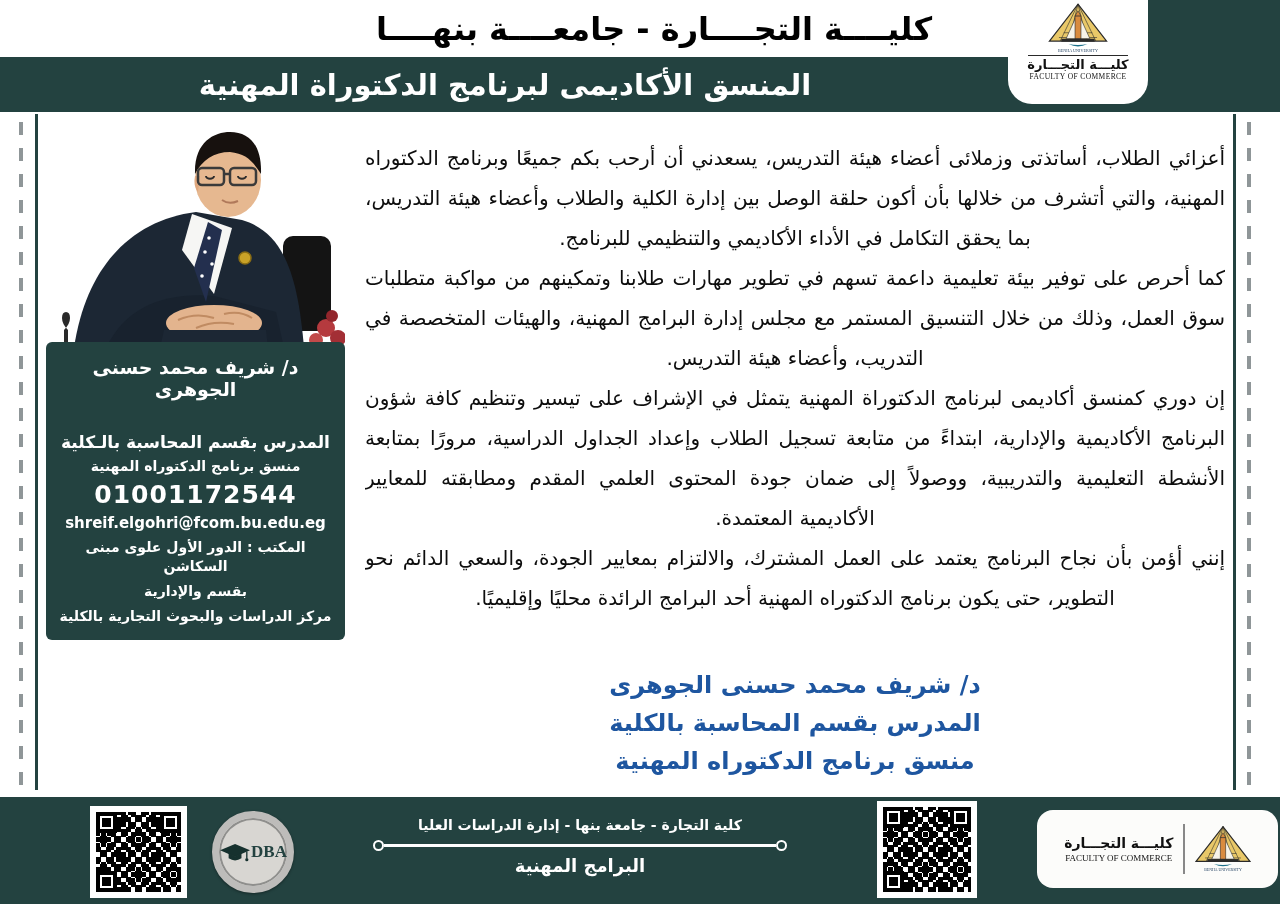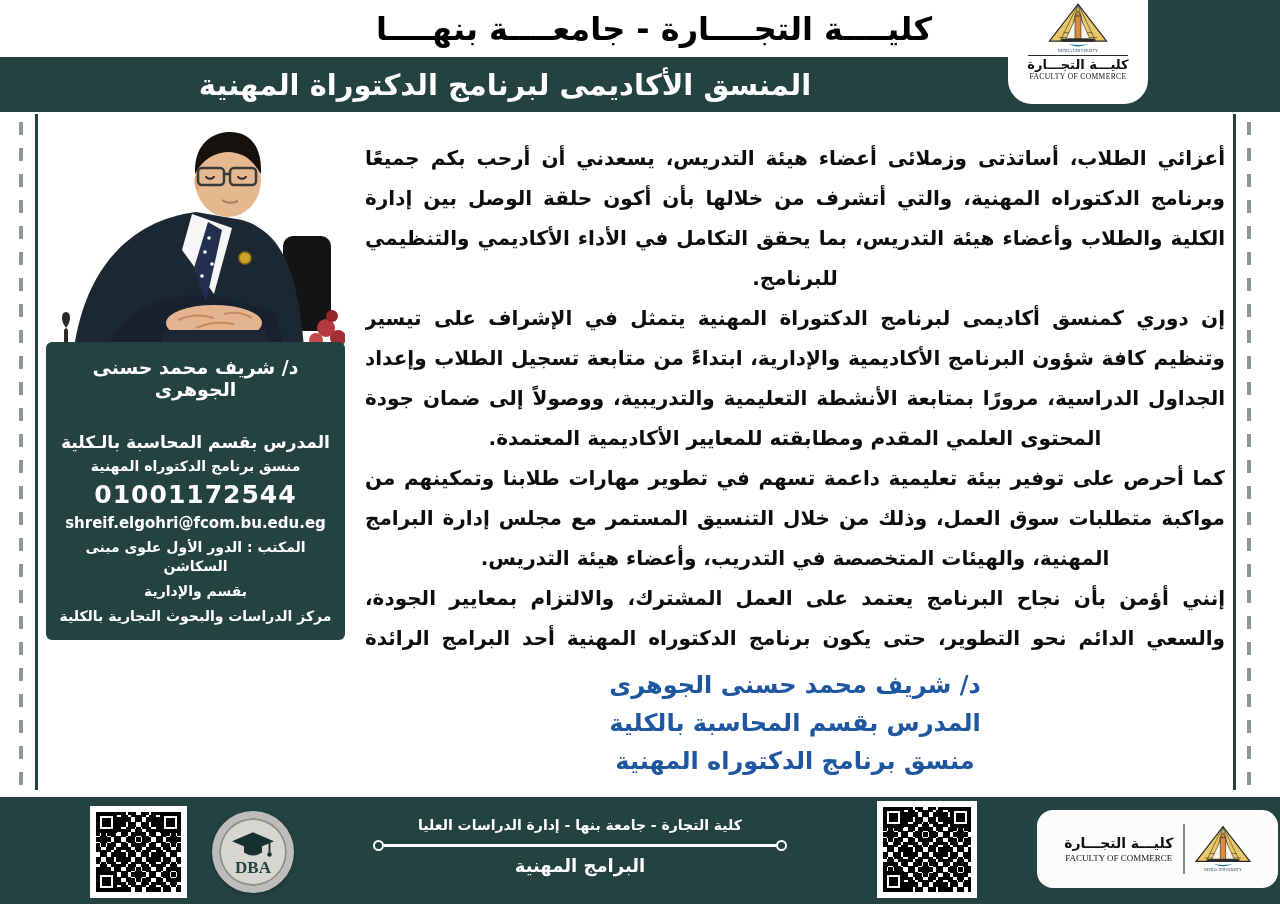--- a/index.html
+++ b/index.html
@@ -52,21 +52,21 @@
   }
   .card .name{font-size:19px;font-weight:bold;}
   .card .role{font-size:17px;font-weight:bold;margin-top:26px;}
   .card .pos{font-size:14px;font-weight:bold;}
   .card .phone{font-size:25px;font-weight:bold;direction:ltr;letter-spacing:1px;}
   .card .email{font-size:15px;direction:ltr;font-weight:bold;}
   .card .office{font-size:14px;font-weight:bold;line-height:19px;}
   
   .message{
     position:absolute;left:365px;top:138px;width:860px;height:528px;overflow:hidden;
-    direction:rtl;color:#0d0d0d;font-weight:bold;font-size:20px;line-height:40px;
+    direction:rtl;color:#0d0d0d;font-weight:normal;font-size:20px;line-height:40px;
     text-align:justify;text-align-last:center;
   }
   .message p{margin:0;}
   .signature{
     position:absolute;left:365px;top:666px;width:860px;text-align:center;direction:rtl;
     color:var(--blue);font-weight:bold;font-size:24px;line-height:38px;
   }
   
   .footer{position:absolute;left:0;top:797px;width:1280px;height:107px;background:var(--green);}
   .qr{position:absolute;background:#fff;box-sizing:border-box;}
@@ -78,21 +78,21 @@
       conic-gradient(#000 25%,#0000 0 50%,#000 0 75%,#0000 0) 0 0/10px 10px,
       conic-gradient(#000 25%,#0000 0 50%,#000 0 75%,#0000 0) 4px 3px/14px 14px;
   }
   .finder{position:absolute;width:21px;height:21px;background:#fff;border:4px solid #000;box-sizing:border-box;}
   .finder::after{content:"";position:absolute;inset:2px;background:#000;}
   .finder.tl{left:6px;top:6px;} .finder.tr{right:6px;top:6px;} .finder.bl{left:6px;bottom:6px;}
   .dba{
     position:absolute;left:212px;top:14px;width:82px;height:82px;border-radius:50%;
     background:#d8d6d2;border:7px solid #bdbcba;box-sizing:border-box;
     box-shadow:0 0 0 2px #8f8f8d inset, 0 1px 3px rgba(0,0,0,.4);
-    display:flex;flex-direction:column;align-items:center;justify-content:center;gap:0;
+    display:flex;flex-direction:row;align-items:center;justify-content:center;gap:0;
   }
   .dba svg{width:46px;height:30px;margin-top:2px;}
   .dba-label{font-family:"Liberation Serif",serif;font-weight:bold;font-size:17px;color:var(--green);line-height:16px;}
   .footer-center{position:absolute;left:370px;top:16px;width:420px;color:#fff;text-align:center;direction:rtl;}
   .footer-line1{font-size:14px;font-weight:bold;line-height:24px;}
   .footer-line2{font-size:18px;font-weight:bold;line-height:24px;}
   .footer-rule{position:relative;height:2.5px;background:#fff;margin:7px 14px;}
   .footer-rule::before,.footer-rule::after{
     content:"";position:absolute;top:-4.5px;width:11px;height:11px;border-radius:50%;
     border:2.5px solid #fff;background:var(--green);box-sizing:border-box;
@@ -195,22 +195,22 @@
   <div class="pos">منسق برنامج الدكتوراه المهنية</div>
   <div class="phone">01001172544</div>
   <div class="email">shreif.elgohri@fcom.bu.edu.eg</div>
   <div class="office">المكتب : الدور الأول علوى مبنى السكاشن</div>
   <div class="office">بقسم والإدارية</div>
   <div class="office">مركز الدراسات والبحوث التجارية بالكلية</div>
 </div>
 
 <div class="message">
   <p>أعزائي الطلاب، أساتذتى وزملائى أعضاء هيئة التدريس، يسعدني أن أرحب بكم جميعًا وبرنامج الدكتوراه المهنية، والتي أتشرف من خلالها بأن أكون حلقة الوصل بين إدارة الكلية والطلاب وأعضاء هيئة التدريس، بما يحقق التكامل في الأداء الأكاديمي والتنظيمي للبرنامج.</p>
+  <p>كما أحرص على توفير بيئة تعليمية داعمة تسهم في تطوير مهارات طلابنا وتمكينهم من مواكبة متطلبات سوق العمل، وذلك من خلال التنسيق المستمر مع مجلس إدارة البرامج المهنية، والهيئات المتخصصة في التدريب، وأعضاء هيئة التدريس.</p>
   <p>إن دوري كمنسق أكاديمى لبرنامج الدكتوراة المهنية يتمثل في الإشراف على تيسير وتنظيم كافة شؤون البرنامج الأكاديمية والإدارية، ابتداءً من متابعة تسجيل الطلاب وإعداد الجداول الدراسية، مرورًا بمتابعة الأنشطة التعليمية والتدريبية، ووصولاً إلى ضمان جودة المحتوى العلمي المقدم ومطابقته للمعايير الأكاديمية المعتمدة.</p>
-  <p>كما أحرص على توفير بيئة تعليمية داعمة تسهم في تطوير مهارات طلابنا وتمكينهم من مواكبة متطلبات سوق العمل، وذلك من خلال التنسيق المستمر مع مجلس إدارة البرامج المهنية، والهيئات المتخصصة في التدريب، وأعضاء هيئة التدريس.</p>
   <p>إنني أؤمن بأن نجاح البرنامج يعتمد على العمل المشترك، والالتزام بمعايير الجودة، والسعي الدائم نحو التطوير، حتى يكون برنامج الدكتوراه المهنية أحد البرامج الرائدة محليًا وإقليميًا.</p>
 </div>
 
 <div class="signature">
   <div>د/ شريف محمد حسنى الجوهرى</div>
   <div>المدرس بقسم المحاسبة بالكلية</div>
   <div>منسق برنامج الدكتوراه المهنية</div>
 </div>
 
 <div class="footer">

